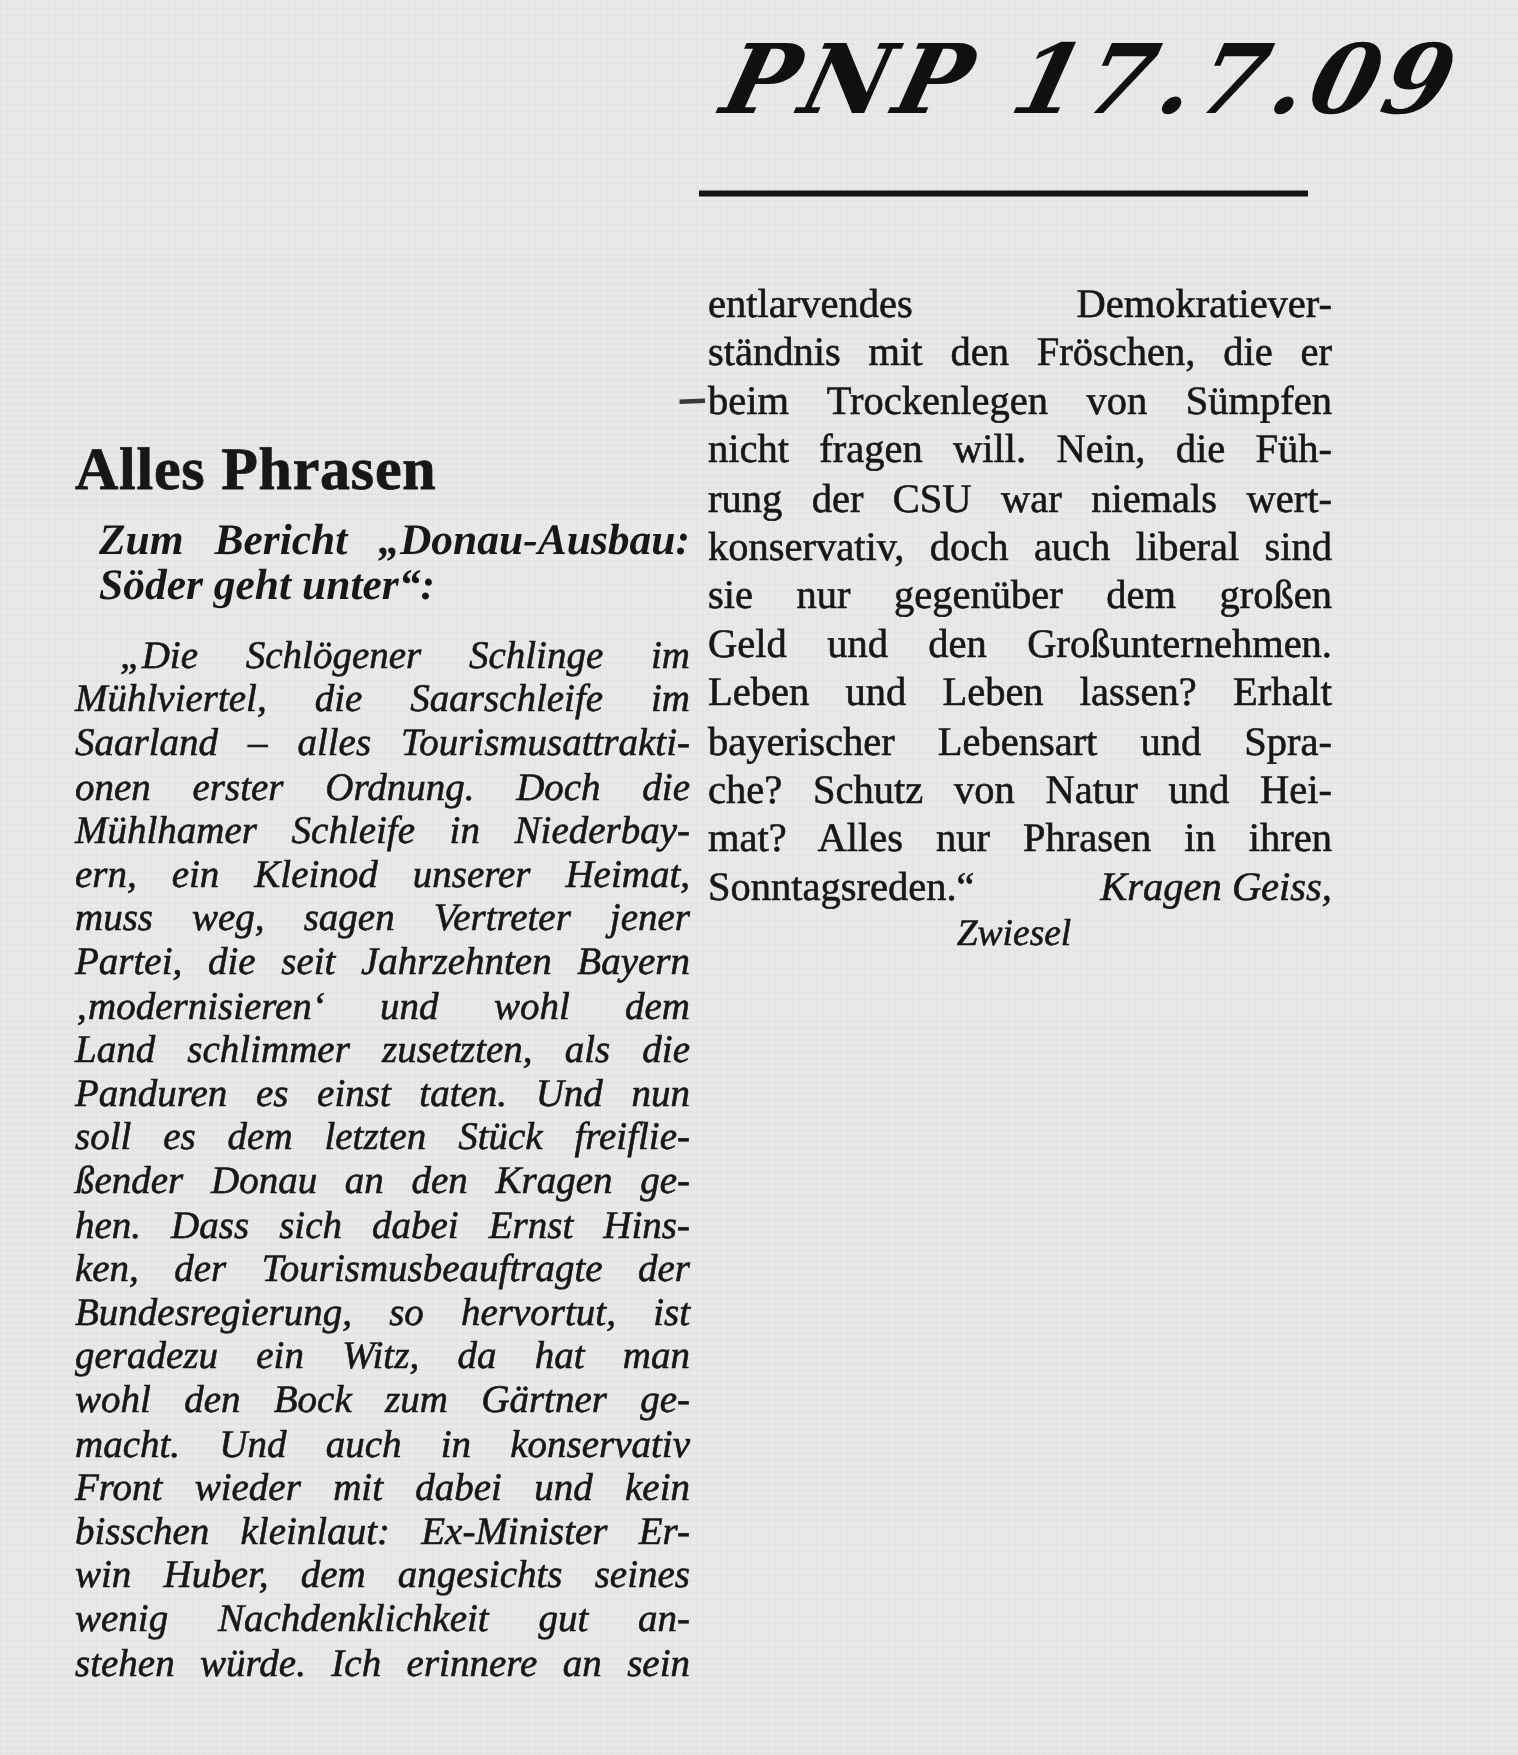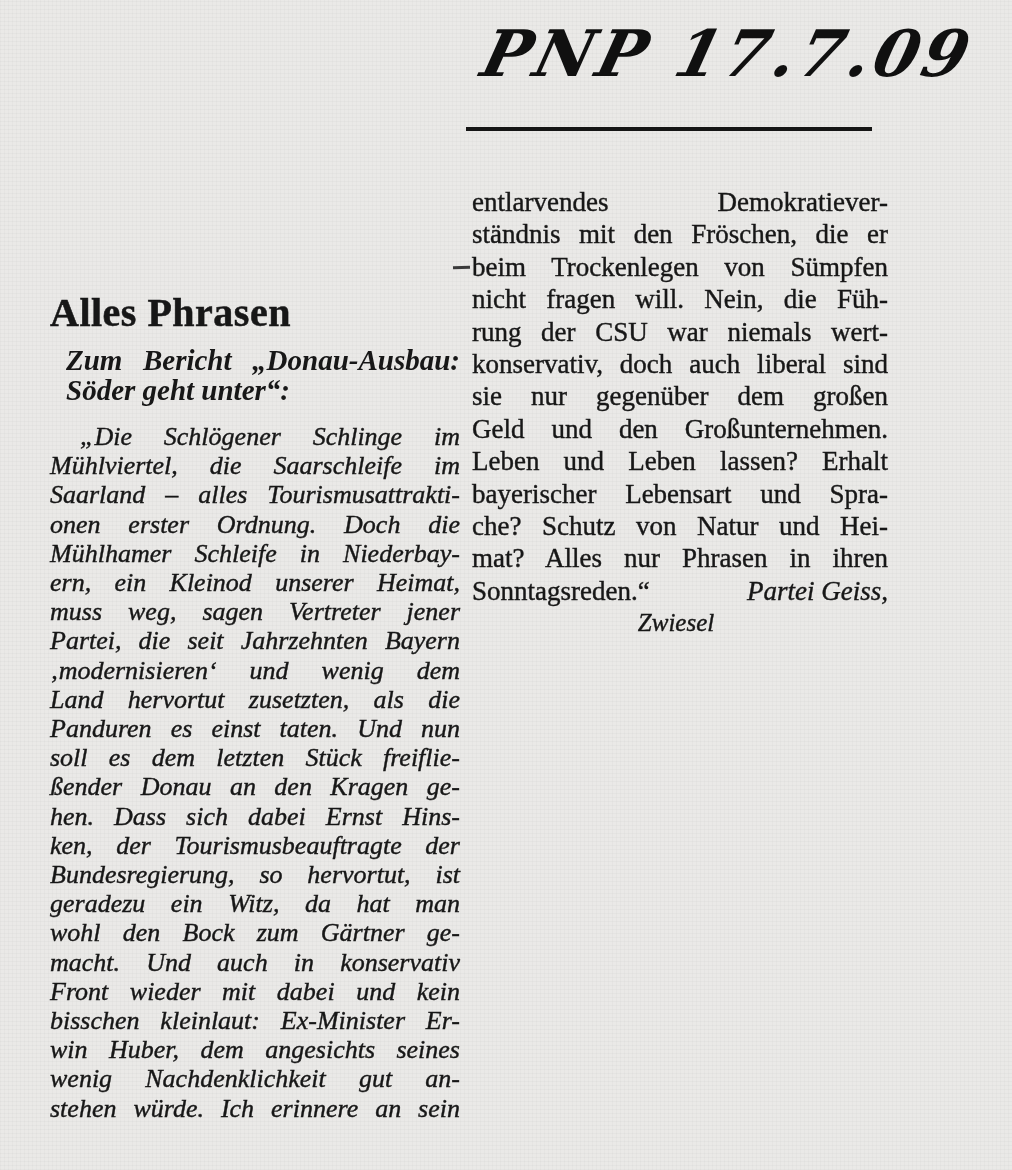--- a/index.html
+++ b/index.html
@@ -132,22 +132,22 @@
 
     <div class="body-left">
         <div class="line">„Die Schlögener Schlinge im</div>
         <div class="line">Mühlviertel, die Saarschleife im</div>
         <div class="line">Saarland – alles Tourismusattrakti-</div>
         <div class="line">onen erster Ordnung. Doch die</div>
         <div class="line">Mühlhamer Schleife in Niederbay-</div>
         <div class="line">ern, ein Kleinod unserer Heimat,</div>
         <div class="line">muss weg, sagen Vertreter jener</div>
         <div class="line">Partei, die seit Jahrzehnten Bayern</div>
-        <div class="line">‚modernisieren‘ und wenig dem</div>
-        <div class="line">Land hervortut zusetzten, als die</div>
+        <div class="line">‚modernisieren‘ und wohl dem</div>
+        <div class="line">Land schlimmer zusetzten, als die</div>
         <div class="line">Panduren es einst taten. Und nun</div>
         <div class="line">soll es dem letzten Stück freiflie-</div>
         <div class="line">ßender Donau an den Kragen ge-</div>
         <div class="line">hen. Dass sich dabei Ernst Hins-</div>
         <div class="line">ken, der Tourismusbeauftragte der</div>
         <div class="line">Bundesregierung, so hervortut, ist</div>
         <div class="line">geradezu ein Witz, da hat man</div>
         <div class="line">wohl den Bock zum Gärtner ge-</div>
         <div class="line">macht. Und auch in konservativ</div>
         <div class="line">Front wieder mit dabei und kein</div>
@@ -169,19 +169,19 @@
         <div class="line">sie nur gegenüber dem großen</div>
         <div class="line">Geld und den Großunternehmen.</div>
         <div class="line">Leben und Leben lassen? Erhalt</div>
         <div class="line">bayerischer Lebensart und Spra-</div>
         <div class="line">che? Schutz von Natur und Hei-</div>
         <div class="line">mat? Alles nur Phrasen in ihren</div>
       </div>
 
     <div class="sig-line">
       <span>Sonntagsreden.“</span>
-      <span class="sig-name">Partei Geiss,</span>
+      <span class="sig-name">Kragen Geiss,</span>
     </div>
 
     <div class="sig-place">Zwiesel</div>
   </div>
 
 </div>
 
 </body></html>

